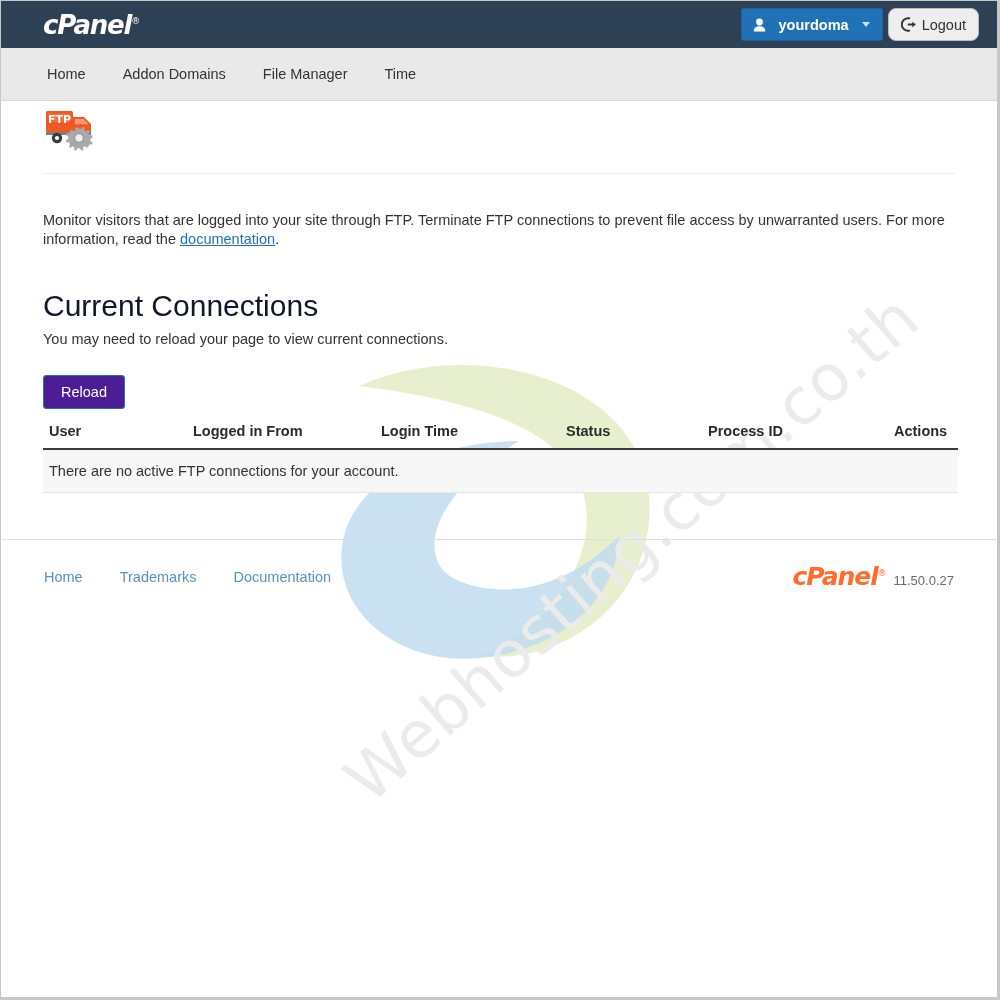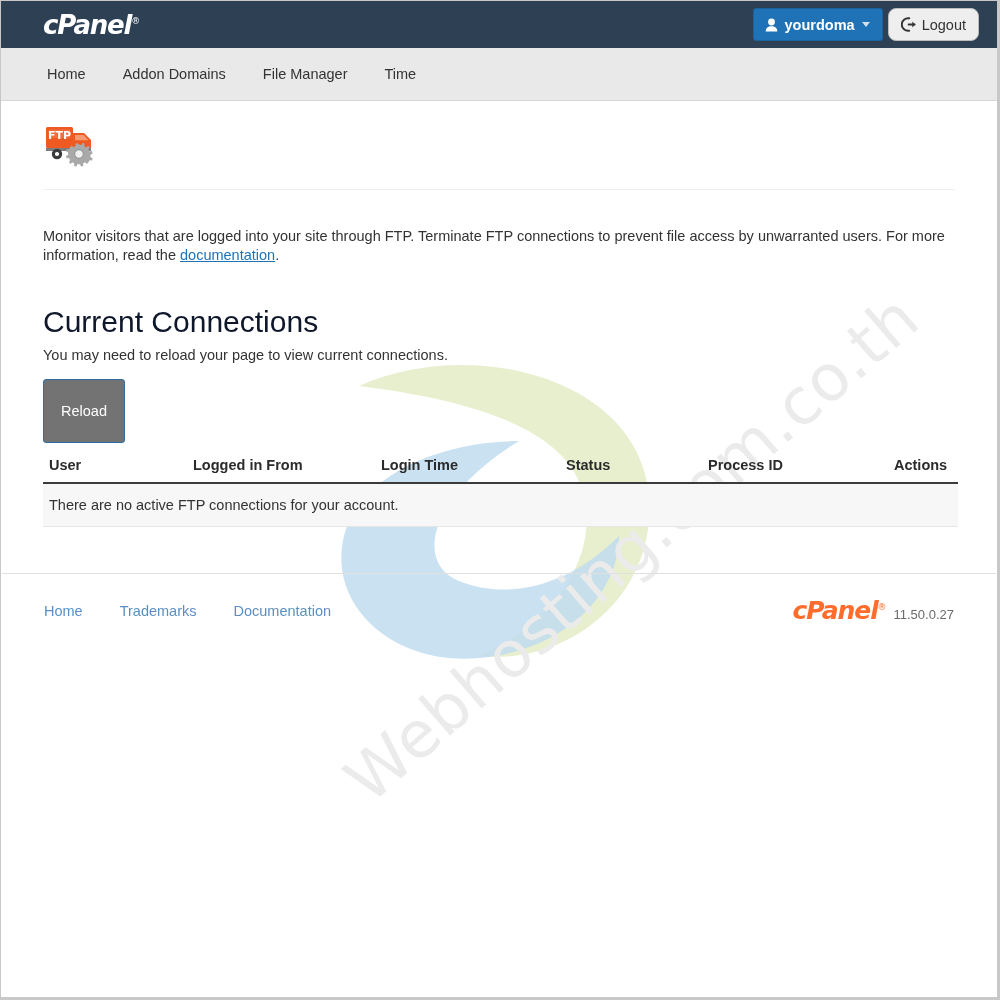--- a/index.html
+++ b/index.html
@@ -88,21 +88,21 @@
   }
   .user-btn {
     background: #2072b6;
     color: #ffffff;
     border: 1px solid #1b639f;
     border-radius: 3px;
     height: 33px;
     padding: 0 12px 0 11px;
     display: flex;
     align-items: center;
-    gap: 7px;
+    gap: 13px;
     font-size: 14.5px;
     font-weight: bold;
     cursor: pointer;
     min-width: 130px;
   }
   .user-btn .caret {
     margin-left: auto;
     width: 0; height: 0;
     border-left: 4.5px solid transparent;
     border-right: 4.5px solid transparent;
@@ -146,21 +146,21 @@
   .content {
     position: relative;
     z-index: 2;
     padding: 0 42px;
   }
 
   .page-head {
     display: flex;
     align-items: center;
     gap: 14px;
-    padding-top: 20px;
+    padding-top: 4px;
     padding-bottom: 16px;
     border-bottom: 1px solid #eeeeee;
   }
   .ftp-icon { width: 60px; height: 52px; flex: none; }
   .page-title {
     font-size: 37px;
     font-weight: normal;
     color: #3b3b3b;
     font-family: "Liberation Sans", sans-serif;
     line-height: 1;
@@ -187,27 +187,27 @@
     color: #0f172a;
     line-height: 1.1;
   }
   .section-sub {
     margin: 9px 0 0 0;
     font-size: 14.5px;
     color: #333333;
   }
 
   .reload-btn {
-    margin-top: 16px;
-    background: #737373;
+    margin-top: 28px;
+    background: #4c1d95;
     color: #ffffff;
     border: 1px solid #2e6da4;
     border-radius: 3px;
     font-size: 14.5px;
-    padding: 23px 17px;
+    padding: 8px 17px;
     cursor: pointer;
     font-family: "Liberation Sans", sans-serif;
     display: inline-block;
   }
 
   
   .conn-table {
     margin-top: 9px;
     width: 915px;
     border-collapse: collapse;

